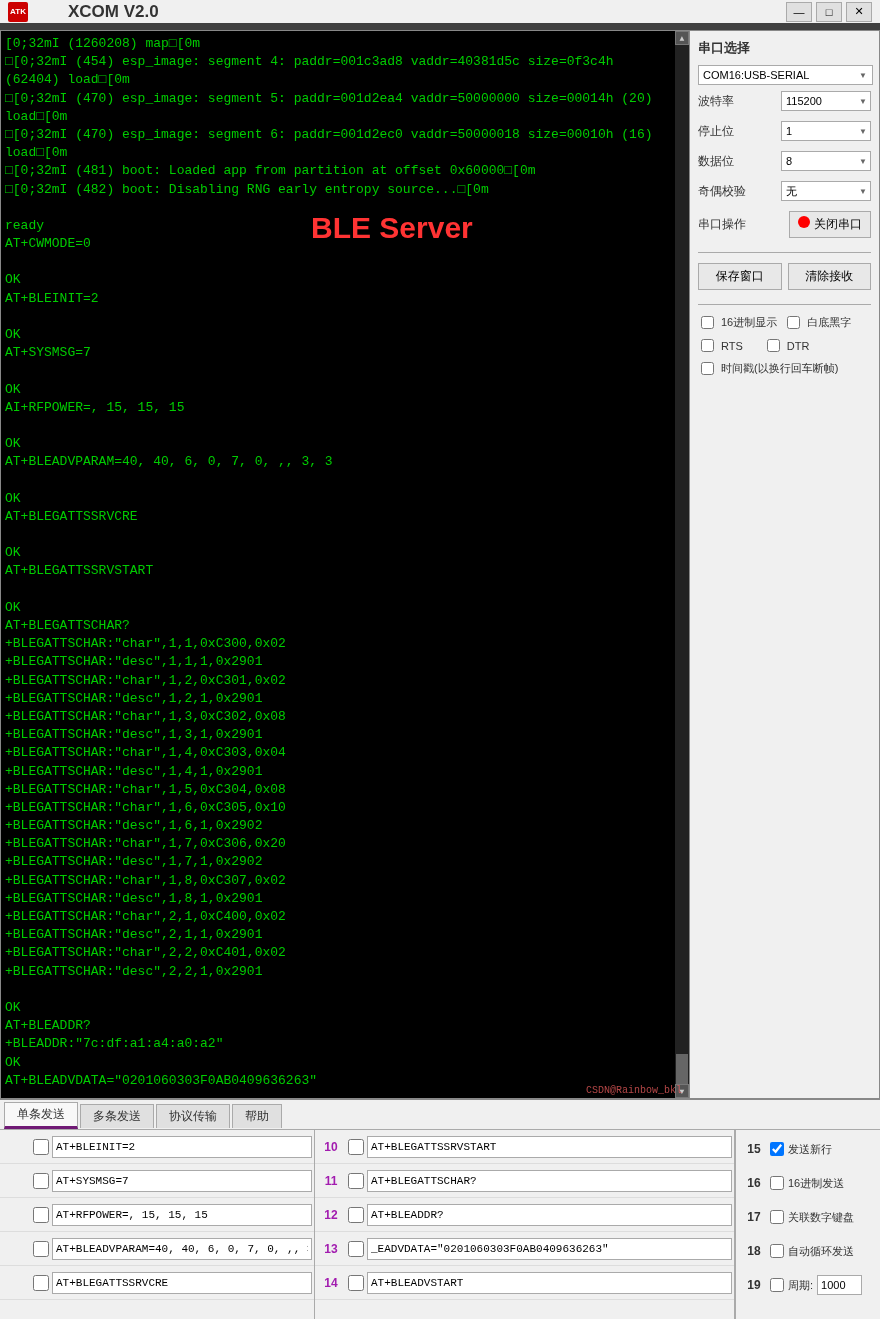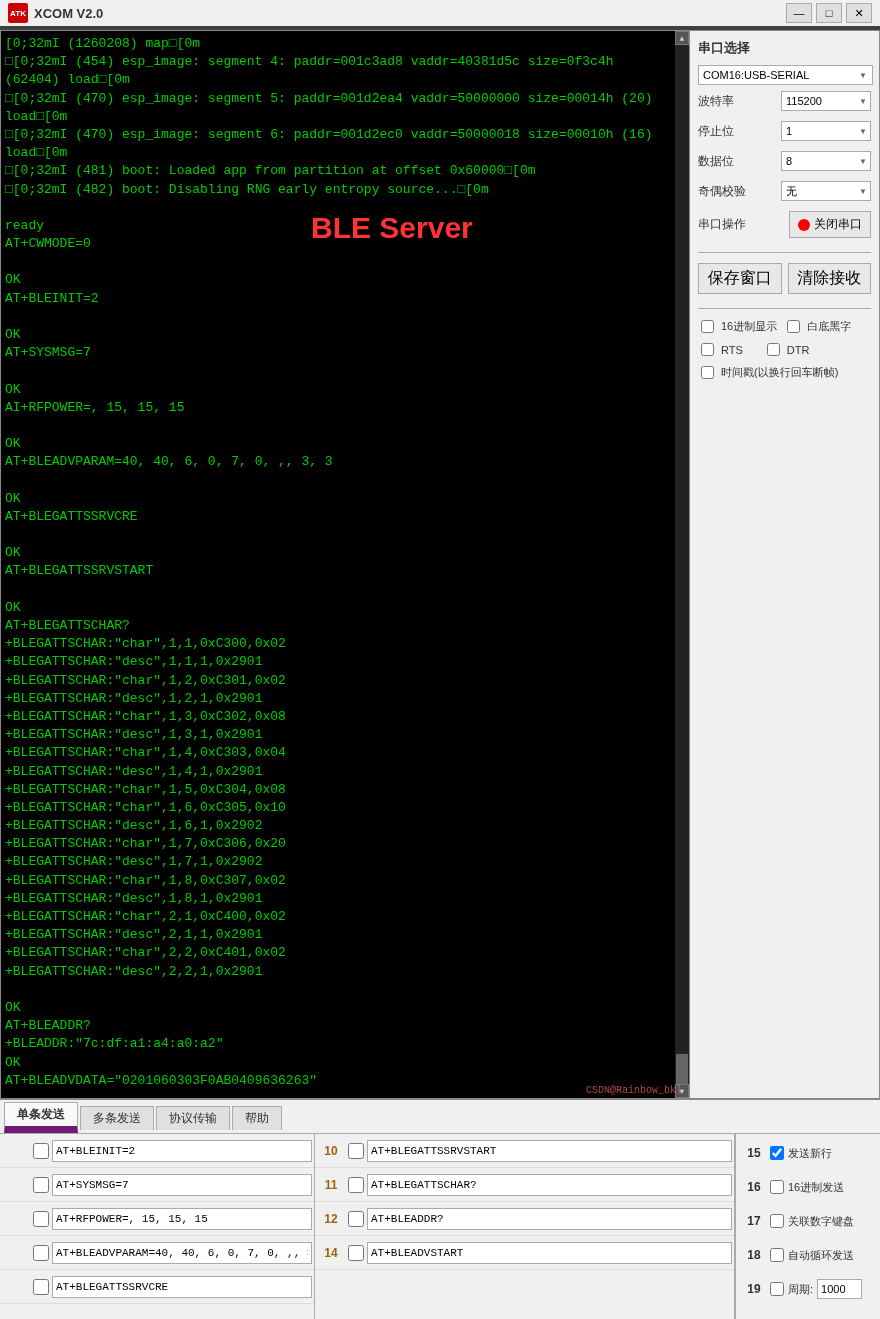--- a/index.html
+++ b/index.html
@@ -13,43 +13,44 @@
     }
 
     
     #titlebar {
       background: #f0f0f0;
       height: 30px;
       display: flex;
       align-items: center;
       justify-content: space-between;
       padding: 0 8px;
-      border-bottom: 4px solid #404040;
+      border-bottom: 7px solid #404040;
     }
     #titlebar-left {
       display: flex;
       align-items: center;
       gap: 6px;
     }
     #titlebar-logo {
       width: 20px;
       height: 20px;
       background: #cc0000;
       border-radius: 2px;
       display: flex;
       align-items: center;
       justify-content: center;
       color: white;
       font-size: 8px;
       font-weight: bold;
     }
     #titlebar-title {
-      font-size: 13px;
+      font-size: 17px;
       font-weight: bold;
       color: #333;
+      margin-left: 34px;
     }
     #titlebar-controls {
       display: flex;
       gap: 4px;
     }
     .title-btn {
       width: 26px;
       height: 20px;
       border: 1px solid #aaa;
       background: #e0e0e0;
@@ -199,26 +200,25 @@
       display: flex;
       gap: 6px;
       margin-bottom: 4px;
     }
     .panel-btn {
       flex: 1;
       padding: 4px;
       border: 1px solid #aaa;
       background: #e8e8e8;
       cursor: pointer;
-      font-size: 16px;
+      font-size: 12px;
       text-align: center;
     }
     .close-port-btn {
       display: flex;
-      align-items: center;
       gap: 4px;
       padding: 4px 8px;
       border: 1px solid #aaa;
       background: #e8e8e8;
       cursor: pointer;
       font-size: 12px;
     }
     .red-dot {
       width: 12px;
       height: 12px;
@@ -267,40 +267,40 @@
       padding: 3px 12px;
       border: 1px solid #aaa;
       border-bottom: none;
       background: #e0e0e0;
       cursor: pointer;
       font-size: 12px;
       color: #333;
     }
     .tab.active {
       background: #f8f8f8;
-      border-bottom: 7px solid #701a75;
-      font-weight: bold;
+      border-bottom: 3px solid #701a75;
+      font-weight: normal;
     }
     #send-grid {
       display: flex;
       flex: 1;
       overflow: hidden;
     }
     .send-row {
       display: flex;
       align-items: center;
       height: 34px;
       border-bottom: 1px solid #ddd;
       padding: 2px;
     }
     .row-num {
       width: 28px;
       text-align: center;
       font-size: 12px;
-      color: #a16207;
+      color: #a21caf;
       font-weight: bold;
     }
     .row-check {
       width: 16px;
       height: 16px;
       margin: 0 3px;
     }
     .row-input {
       flex: 1;
       height: 22px;
@@ -603,20 +603,25 @@
         <span class="row-num">11</span>
         <input type="checkbox" class="row-check" style="">
         <input type="text" class="row-input" value="AT+BLEGATTSCHAR?" style="">
       </div>
       <div class="send-row">
         <span class="row-num">12</span>
         <input type="checkbox" class="row-check" style="">
         <input type="text" class="row-input" value="AT+BLEADDR?" style="">
       </div>
       <div class="send-row">
+        <span class="row-num">13</span>
+        <input type="checkbox" class="row-check" style="">
+        <input type="text" class="row-input" value="_EADVDATA=&quot;0201060303F0AB0409636263&quot;" style="">
+      </div>
+      <div class="send-row">
         <span class="row-num">14</span>
         <input type="checkbox" class="row-check" style="">
         <input type="text" class="row-input" value="AT+BLEADVSTART" style="">
       </div>
     </div>
 
     <div id="right-options">
       <div class="opt-row">
         <span class="opt-num">15</span>
         <input type="checkbox" class="opt-check" checked="" style="">

